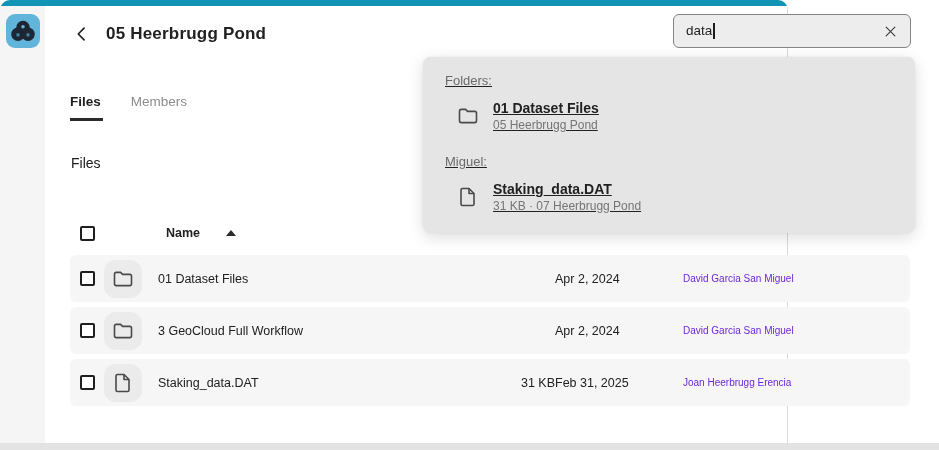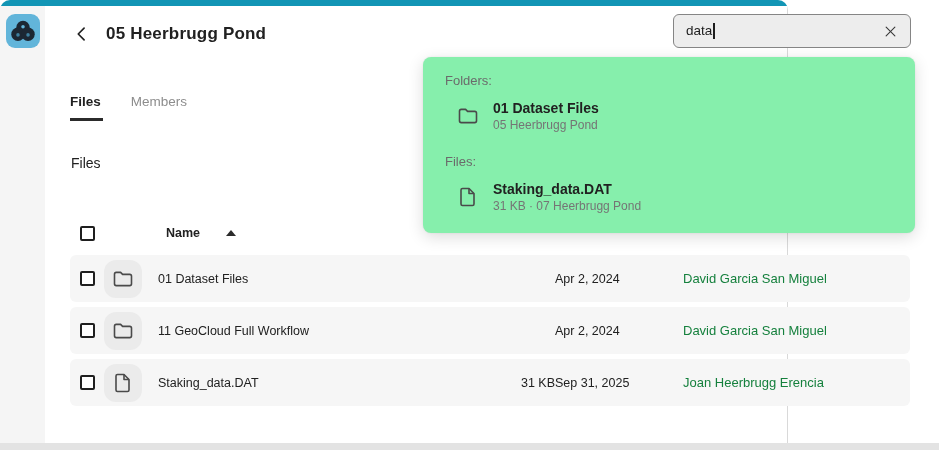--- a/index.html
+++ b/index.html
@@ -26,22 +26,22 @@
   
   .searchbox { position:absolute; left:628px; top:8px; width:238px; height:34px;
                background:#ededed; border:1.5px solid #858585; border-radius:6px;
                display:flex; align-items:center; padding:0 10px 0 12px; z-index:20; }
   .search-text { flex:1; font-size:13.5px; color:#1d1d1d; white-space:nowrap; overflow:hidden; }
   .caret { display:inline-block; width:1.5px; height:16px; background:#1d1d1d; vertical-align:middle; margin-left:1px; }
   .clear-btn { width:20px; height:20px; display:flex; align-items:center; justify-content:center; cursor:pointer; }
 
   
   .dropdown { position:absolute; left:378px; top:51px; width:492px; z-index:15;
-              background:#86efac; border-radius:8px; box-shadow:0 4px 16px rgba(0,0,0,.14), 0 0 2px rgba(0,0,0,.08);
-              padding:4px 0 10px 8px; }
+              background:#e5e5e5; border-radius:8px; box-shadow:0 4px 16px rgba(0,0,0,.14), 0 0 2px rgba(0,0,0,.08);
+              padding:4px 0 10px 8px;text-decoration:underline; }
   .dd-label { font-size:13px; color:#6b6b6b; padding:12px 14px 2px 14px; }
   .dd-item { display:flex; align-items:center; gap:13px; padding:9px 14px 9px 25px; cursor:pointer; }
   .dd-title { font-size:14px; font-weight:700; color:#212121; line-height:18px; }
   .dd-sub { font-size:12px; color:#757575; line-height:16px; }
 
   
   .tabs { position:absolute; left:25px; top:84px; display:flex; }
   .tab { font-size:13.5px; padding:4px 2px 9px 0; margin-right:28px; cursor:pointer; color:#8d8d8d; }
   .tab.active { color:#212121; font-weight:700; border-bottom:3px solid #2b2b2b; }
 
@@ -50,21 +50,21 @@
   
   .table { position:absolute; left:25px; top:205px; width:840px; }
   .thead { height:44px; display:flex; align-items:center; }
   .trow  { height:47px; display:flex; align-items:center; background:#f6f6f6; border-radius:6px;
            margin-bottom:5px; cursor:pointer; }
   .col-check { width:34px; padding-left:10px; display:flex; align-items:center; }
   .col-icon  { width:54px; display:flex; align-items:center; }
   .col-name  { flex:1; font-size:12.5px; color:#212121; }
   .col-size  { width:100px; font-size:12.5px; color:#212121;text-align:right; }
   .col-date  { width:128px; font-size:12.5px; color:#212121; }
-  .col-owner { width:227px; font-size:13px; color:#15803d; }
+  .col-owner { width:227px; font-size:10px; color:#6d28d9; }
 
   .checkbox { width:15px; height:15px; border:2px solid #1f1f1f; border-radius:2px; background:#fff; cursor:pointer; }
   .icon-chip { width:38px; height:38px; border-radius:12px; background:#ebebeb;
                display:flex; align-items:center; justify-content:center; }
   .name-header { display:flex; align-items:center; gap:26px; font-size:12.5px; font-weight:700; cursor:pointer;padding-left:8px; }
   .sort-arrow { width:0; height:0; border-left:5px solid transparent; border-right:5px solid transparent;
                 border-bottom:6px solid #2b2b2b; }
   svg { display:block; }
 </style>
 </head>
@@ -118,21 +118,21 @@
         <span>
           <svg width="24" height="24" viewBox="0 0 24 24" fill="none" stroke="#4a4a4a" stroke-width="1.6" stroke-linejoin="round">
             <path d="M3.5 7.2 a1.8 1.8 0 0 1 1.8 -1.8 h4.3 l2 2 h7.1 a1.8 1.8 0 0 1 1.8 1.8 v7.6 a1.8 1.8 0 0 1 -1.8 1.8 h-13.4 a1.8 1.8 0 0 1 -1.8 -1.8 z"></path>
           </svg>
         </span>
         <div>
           <div class="dd-title">01 Dataset Files</div>
           <div class="dd-sub">05 Heerbrugg Pond</div>
         </div>
       </div>
-      <div class="dd-label">Files:</div>
+      <div class="dd-label">Miguel:</div>
       <div class="dd-item">
         <span>
           <svg width="24" height="24" viewBox="0 0 24 24" fill="none" stroke="#4a4a4a" stroke-width="1.6" stroke-linejoin="round">
             <path d="M6.5 3.5 h6.5 l5 5 v10.5 a1.5 1.5 0 0 1 -1.5 1.5 h-10 a1.5 1.5 0 0 1 -1.5 -1.5 v-14 a1.5 1.5 0 0 1 1.5 -1.5 z"></path>
             <path d="M13 3.5 v5 h5"></path>
           </svg>
         </span>
         <div>
           <div class="dd-title">Staking_data.DAT</div>
           <div class="dd-sub">31 KB · 07 Heerbrugg Pond</div>
@@ -190,21 +190,21 @@
           </div>
         <div class="col-icon">
           <div class="icon-chip">
             <span>
               <svg width="24" height="24" viewBox="0 0 24 24" fill="none" stroke="#4a4a4a" stroke-width="1.6" stroke-linejoin="round">
                 <path d="M3.5 7.2 a1.8 1.8 0 0 1 1.8 -1.8 h4.3 l2 2 h7.1 a1.8 1.8 0 0 1 1.8 1.8 v7.6 a1.8 1.8 0 0 1 -1.8 1.8 h-13.4 a1.8 1.8 0 0 1 -1.8 -1.8 z"></path>
               </svg>
             </span>
           </div>
         </div>
-        <div class="col-name">11 GeoCloud Full Workflow</div>
+        <div class="col-name">3 GeoCloud Full Workflow</div>
         <div class="col-size"></div>
         <div class="col-date">Apr 2, 2024</div>
         <div class="col-owner">David Garcia San Miguel</div>
       </div>
 
       <div class="trow">
         <div class="col-check">
             <div class="checkbox"></div>
           </div>
         <div class="col-icon">
@@ -212,21 +212,21 @@
             <span>
               <svg width="24" height="24" viewBox="0 0 24 24" fill="none" stroke="#4a4a4a" stroke-width="1.6" stroke-linejoin="round">
                 <path d="M6.5 3.5 h6.5 l5 5 v10.5 a1.5 1.5 0 0 1 -1.5 1.5 h-10 a1.5 1.5 0 0 1 -1.5 -1.5 v-14 a1.5 1.5 0 0 1 1.5 -1.5 z"></path>
                 <path d="M13 3.5 v5 h5"></path>
               </svg>
             </span>
           </div>
         </div>
         <div class="col-name">Staking_data.DAT</div>
         <div class="col-size">31 KB</div>
-        <div class="col-date">Sep 31, 2025</div>
+        <div class="col-date">Feb 31, 2025</div>
         <div class="col-owner">Joan Heerbrugg Erencia</div>
       </div>
 
     </div>
   </div>
 </div>
 
 <div class="bottom-strip"></div>
 
 </body></html>

